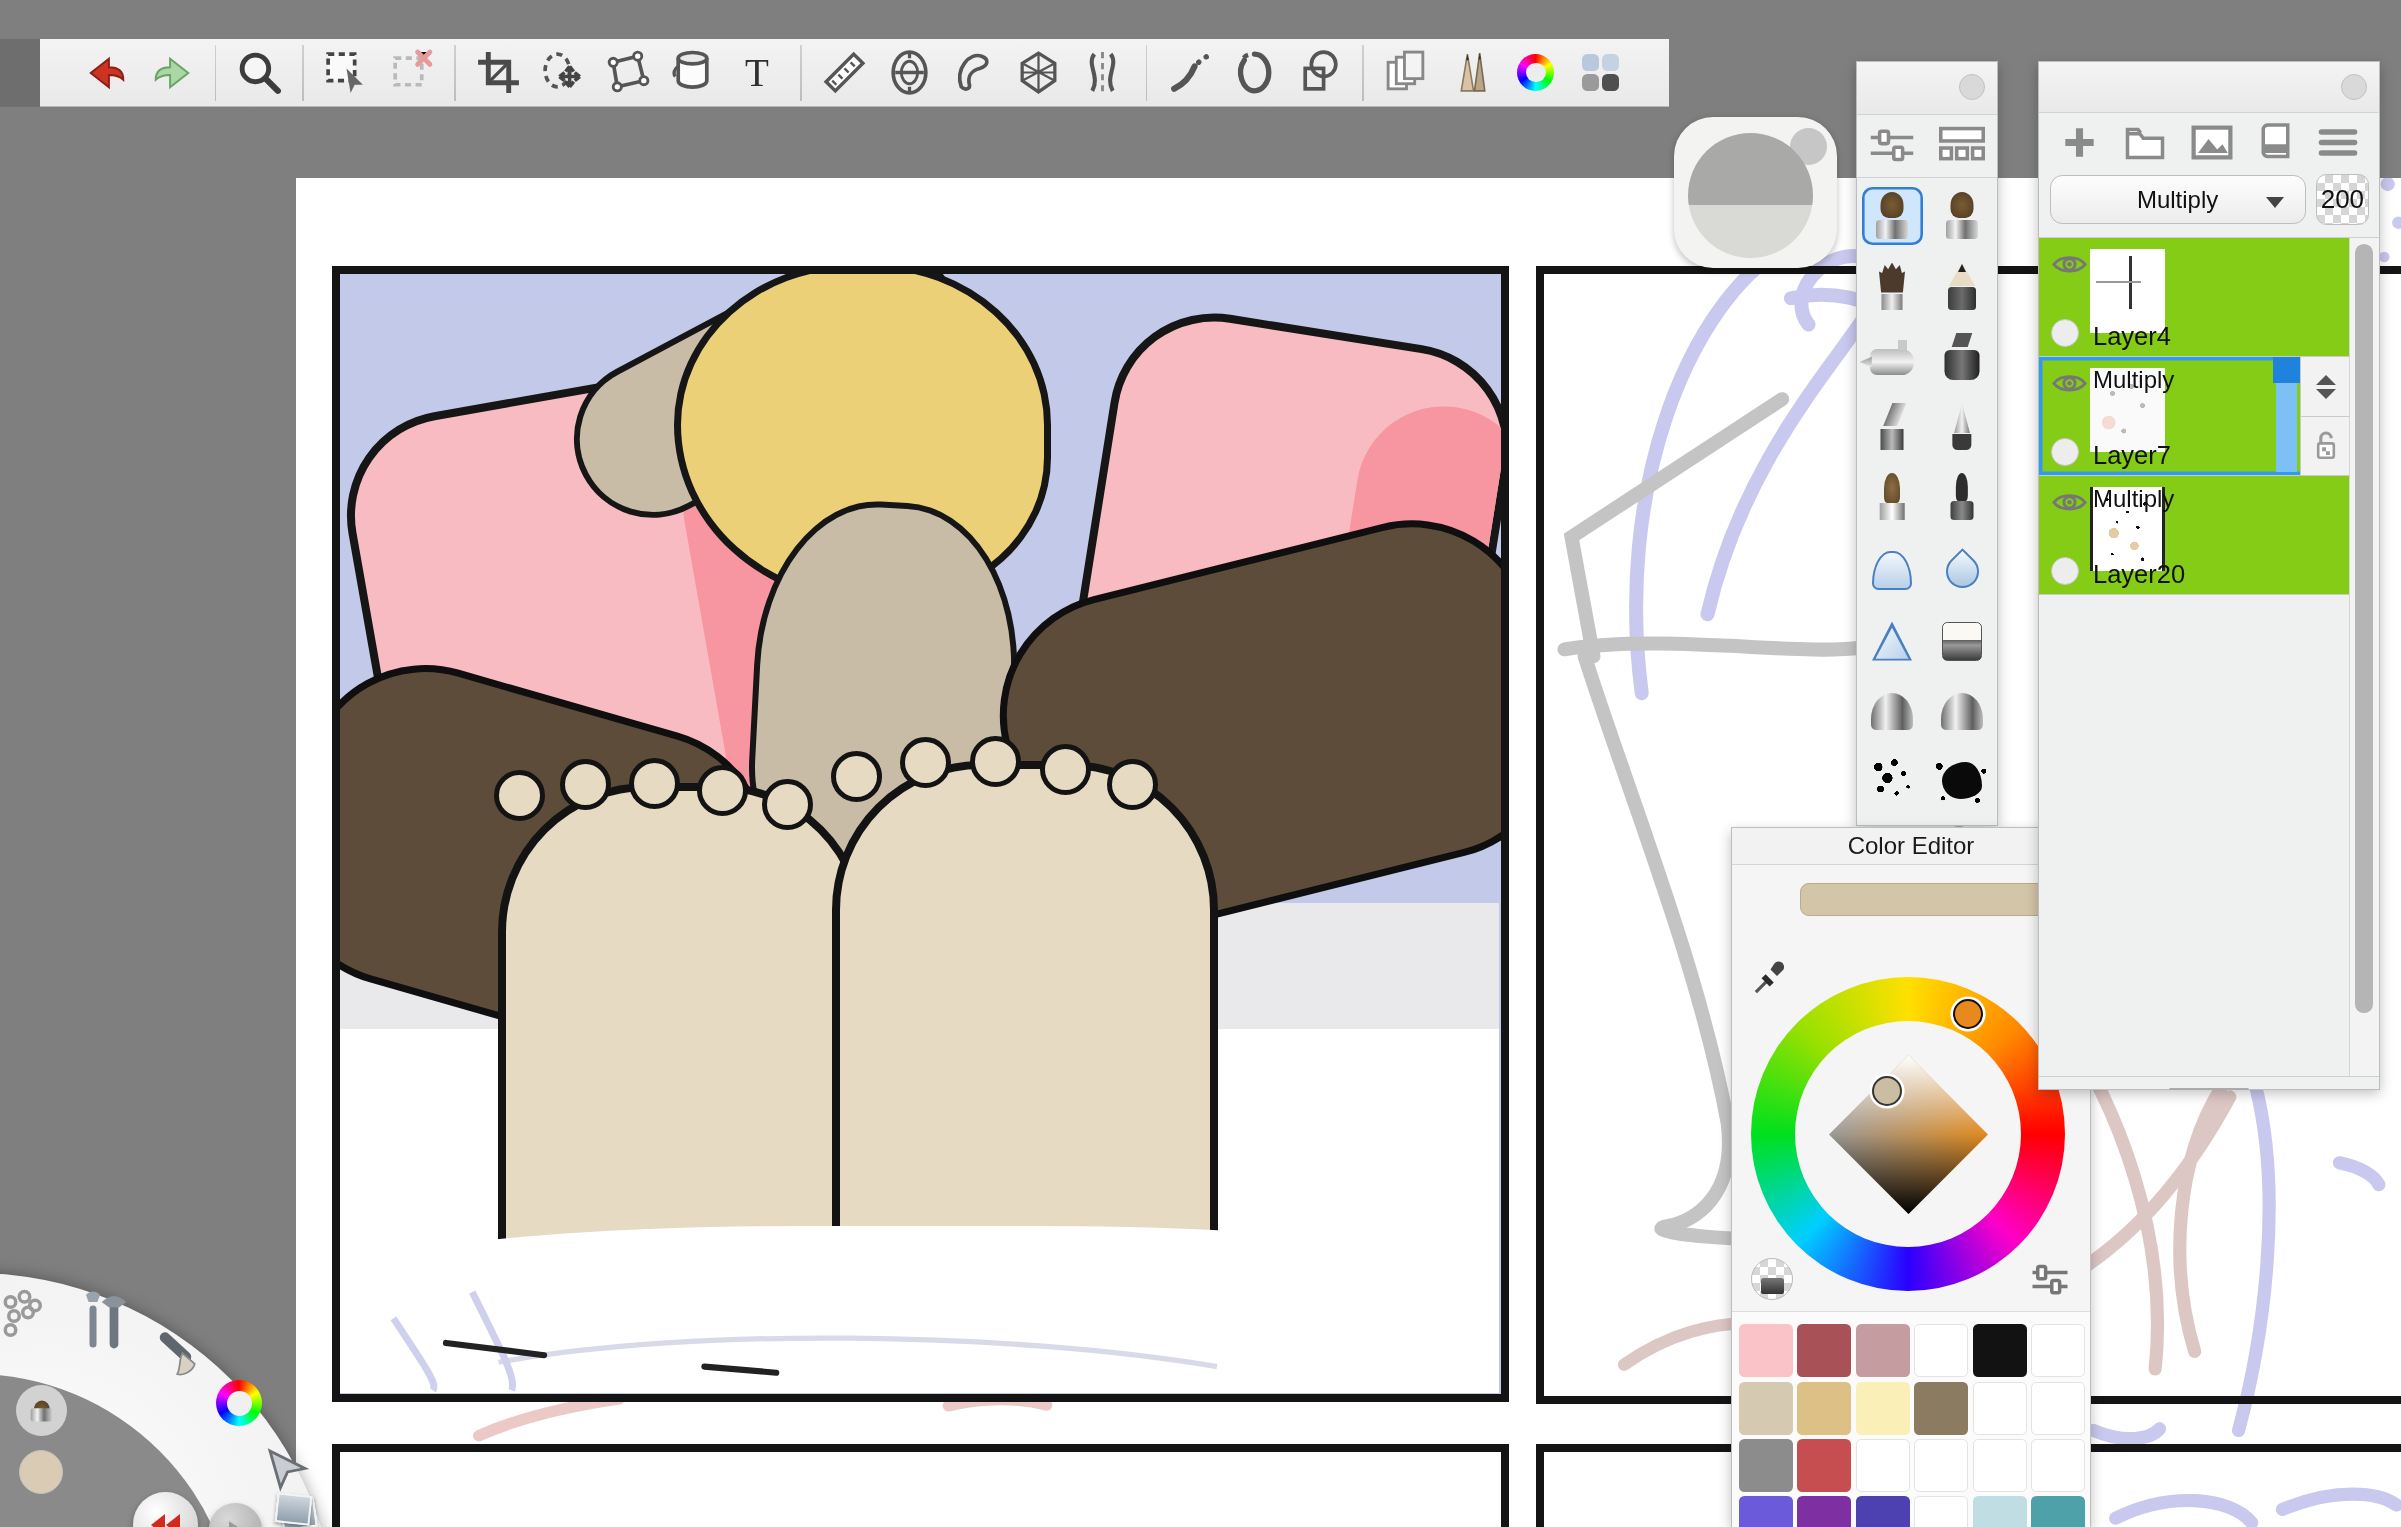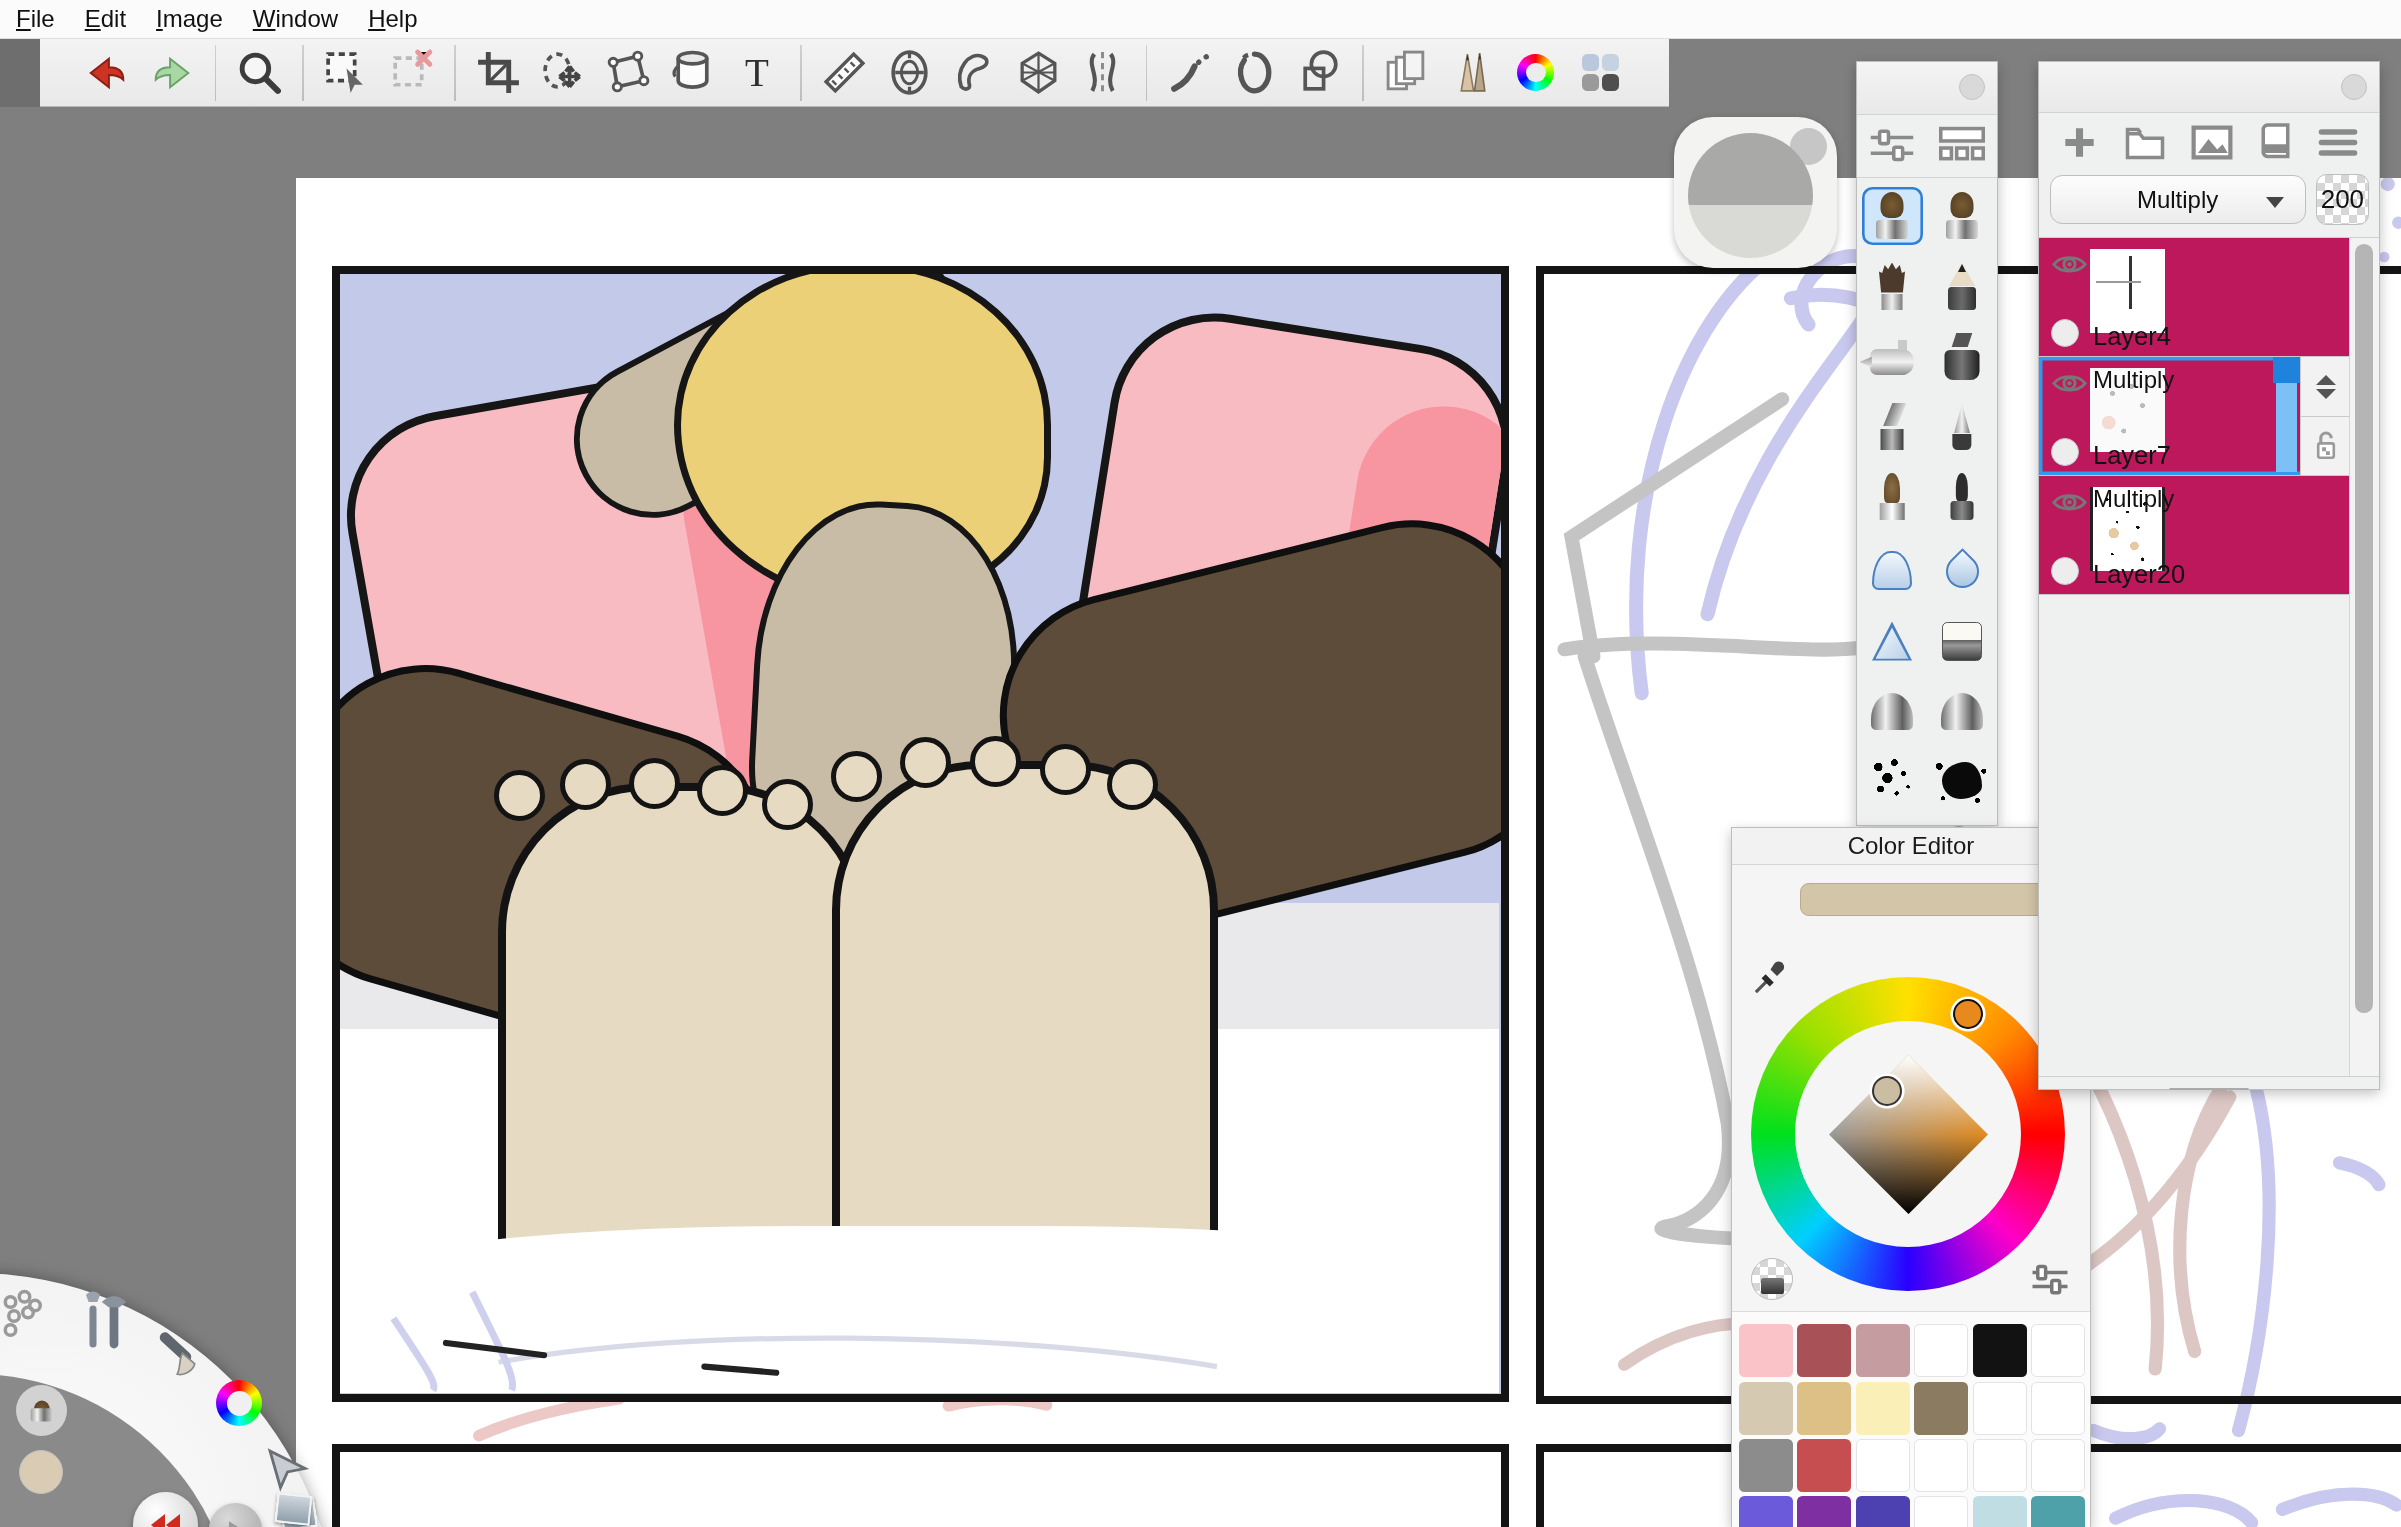--- a/index.html
+++ b/index.html
@@ -102,21 +102,21 @@
 
   
   .layer-panel { left:2038px; top:61px; width:342px; height:1029px; z-index:30; }
   .lp-tools { display:flex; justify-content:space-between; align-items:center; height:61px; padding:0 21px; border-bottom:0; }
   .lp-blendrow { display:flex; align-items:center; padding:0 10.5px 12.3px 10.5px; border-bottom:0.9px solid #cfcfcf; }
   .blend-select { position:relative; width:260px; height:49px; border:0.9px solid #bdbdbd; border-radius:12.3px; background:linear-gradient(#fdfdfd,#ececec); display:flex; align-items:center; justify-content:center; font-size:24px; color:#111; }
   .blend-caret { position:absolute; right:21px; top:21px; width:0; height:0; border-left:9.7px solid transparent; border-right:9.7px solid transparent; border-top:11.4px solid #444; }
   .checker { background-image:linear-gradient(45deg,#d6d6d6 25%,transparent 25%,transparent 75%,#d6d6d6 75%),linear-gradient(45deg,#d6d6d6 25%,transparent 25%,transparent 75%,#d6d6d6 75%); background-size:16px 16px; background-position:0 0,8px 8px; background-color:#fff; }
   .opacity-box { width:53px; height:51px; margin-left:10.5px; border:0.9px solid #bdbdbd; border-radius:10.5px; display:flex; align-items:center; justify-content:center; font-size:26px; color:#111; overflow:hidden; }
   .layer-list { position:relative; height:839px; border-bottom:0.9px solid #cfcfcf; }
-  .lrow { position:relative; height:119px; border-bottom:0.9px solid #c9c9c9; background:#be185d; width:312px;text-decoration:underline; }
+  .lrow { position:relative; height:119px; border-bottom:0.9px solid #c9c9c9; background:#84cc16; width:312px;text-decoration:underline; }
   .lrow .eye { position:absolute; left:12.3px; top:14px; }
   .lrow .circ { position:absolute; left:12.3px; top:81px; width:28px; height:28px; border-radius:50%; background:#ededed; border:1.8px solid #c7c7c7; }
   .lthumb { position:absolute; left:51px; top:10.5px; width:75px; height:84px; background:#fff; }
   .lblend { position:absolute; left:54px; top:8.8px; font-size:24px; color:#111; }
   .lname { position:absolute; left:54px; top:84px; font-size:25.5px; color:#111; }
   .lrow.selected { box-shadow:inset 0 0 0 3.5px #2e9af0; }
   .sel-bar { position:absolute; right:54px; top:3.5px; bottom:3.5px; width:21px; background:#7cc0f5; }
   .sel-bar::before { content:""; position:absolute; left:-3.5px; top:-3.5px; width:28px; height:26px; background:#1f83dd; }
   .sel-ctrl { position:absolute; right:0; top:0; bottom:0; width:51px; background:#f2f2f2; border-left:0.9px solid #c9c9c9; }
   .sel-ctrl .cell { height:50%; display:flex; align-items:center; justify-content:center; }
@@ -240,27 +240,20 @@
     <div class="p1 sheet"></div>
     <svg class="p1" style="left:0; top:913px;" width="1159" height="205" viewBox="0 0 1321 234" fill="none">
       <path d="M180,200 C400,160 760,165 1000,205" stroke="#d9dae8" stroke-width="6"></path>
       <path d="M60,150 C100,210 110,225 105,232" stroke="#cfd0ee" stroke-width="8"></path>
       <path d="M150,120 C190,200 200,220 195,232" stroke="#cfd0ee" stroke-width="8"></path>
       <path d="M120,178 l112,14" stroke="#222" stroke-width="7" stroke-linecap="round"></path>
       <path d="M415,205 l82,7" stroke="#222" stroke-width="7" stroke-linecap="round"></path>
     </svg>
   </div>
 
-  <div class="menubar">
-    <span class="menu-item">File</span>
-    <span class="menu-item">Edit</span>
-    <span class="menu-item">Image</span>
-    <span class="menu-item">Window</span>
-    <span class="menu-item">Help</span>
-  </div>
 
   <div class="toolbar">
     <div class="tb-corner"></div>
     <div class="tool">
         <svg width="46" height="46" viewBox="0 0 24 24">
           <path d="M3.5,12 L13,4.5 V9 C18,9 20.5,11 20.5,15.5 C18.5,13.5 16,13 13,13 V19.5 Z" fill="#cc3322" stroke="#8c1f14" stroke-width="1"></path>
         </svg>
       </div>
     <div class="tool">
         <svg width="46" height="46" viewBox="0 0 24 24">

